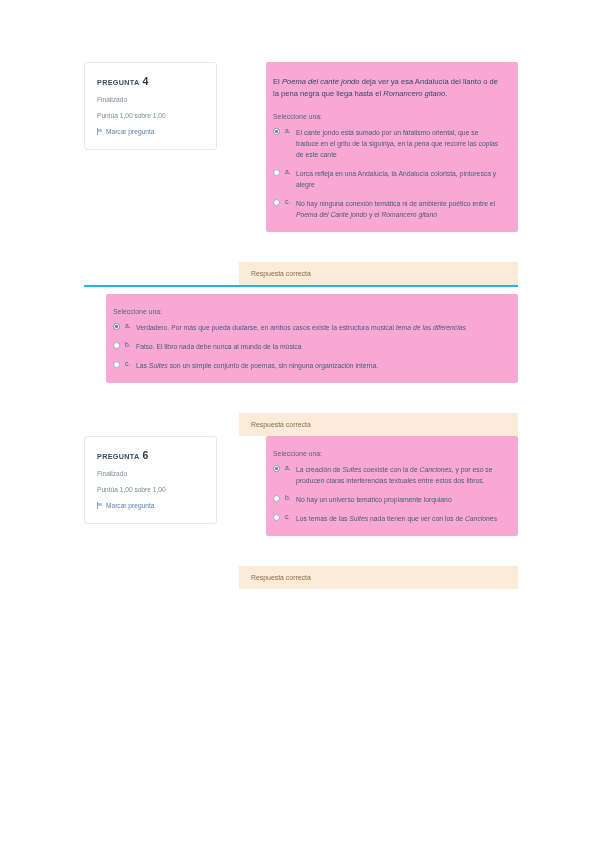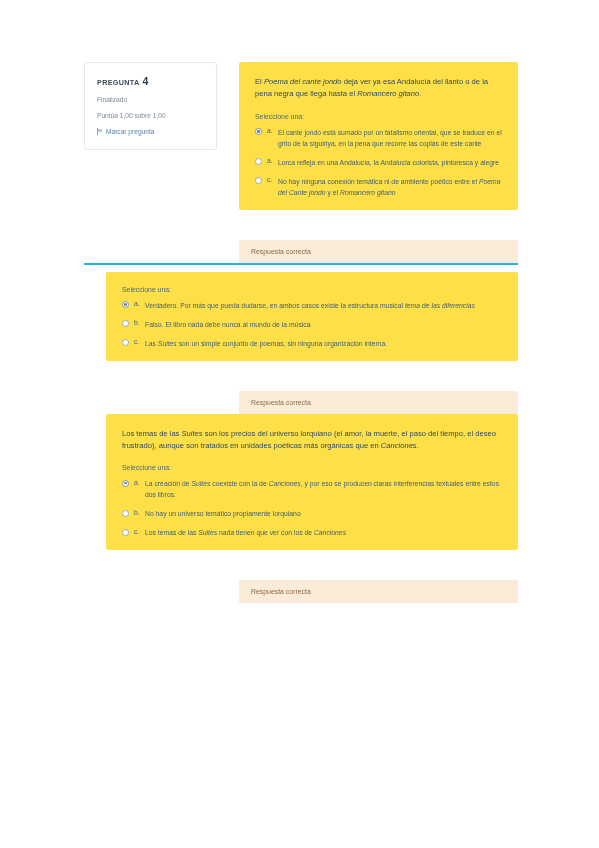--- a/index.html
+++ b/index.html
@@ -27,20 +27,21 @@
     width: 434px;
   }
 
   
   .qblock {
     position: relative;
     display: flex;
     align-items: flex-start;
     margin-bottom: 30px;
     background: #ffffff;
+    gap: 27px;
   }
   .qblock.topline {
     border-top: 2.5px solid #27b3e0;
     padding-top: 7px;
   }
 
   
   .qinfo {
     width: 133px;
     flex: 0 0 133px;
@@ -105,23 +106,23 @@
     top: 0.5px;
     width: 4px;
     height: 3.2px;
     background: #b9c9d8;
   }
 
   
   .qbody {
     flex: 1 1 auto;
     margin-left: 22px;
-    background: #fde047;
+    background: #f9a8d4;
     border-radius: 2px;
-    padding: 14px 16px 0 16px;
+    padding: 14px 16px 0 7px;
     box-sizing: border-box;
     display: flex;
     flex-direction: column;
   }
   .qtext {
     font-size: 7.6px;
     line-height: 1.62;
     color: #2f4a63;
     margin-bottom: 12px;
   }
@@ -253,22 +254,30 @@
                 <span class="opt-letter">c.</span>
                 <span class="opt-text">Las <em>Suites</em> son un simple conjunto de poemas, sin ninguna organización interna.</span>
               </div>
             </div>
           </div>
         </div>
         <div class="feedback">Respuesta correcta</div>
       </div>
       <div class="qshell">
         <div class="qblock">
+          <div class="qinfo">
+            <div class="qinfo-head"><span>PREGUNTA</span><span class="qnum">6</span></div>
+            <div class="qinfo-line">Finalizado</div>
+            <div class="qinfo-line">Puntúa 1,00 sobre 1,00</div>
+            <div class="qinfo-flag">
+              <span class="flag-icon"></span>
+              <span>Marcar pregunta</span>
+            </div>
+          </div>
           <div class="qbody">
-            <div class="qtext">Los temas de las <em>Suites</em> son los precios del universo lorquiano (el amor, la muerte, el paso del tiempo, el deseo frustrado), aunque son tratados en unidades poéticas más orgánicas que en <em>Canciones</em>.</div>
             <div class="select-label">Seleccione una:</div>
             <div class="options">
               <div class="opt">
                 <span class="radio checked"></span>
                 <span class="opt-letter">a.</span>
                 <span class="opt-text">La creación de <em>Suites</em> coexiste con la de <em>Canciones</em>, y por eso se producen claras interferencias textuales entre estos dos libros.</span>
               </div>
               <div class="opt">
                 <span class="radio"></span>
                 <span class="opt-letter">b.</span>

